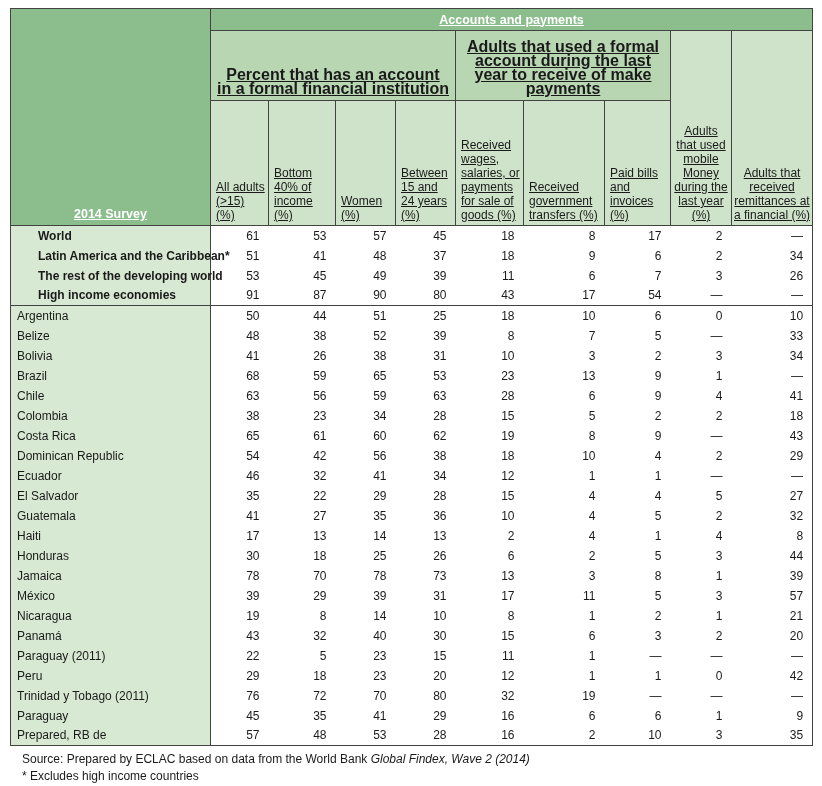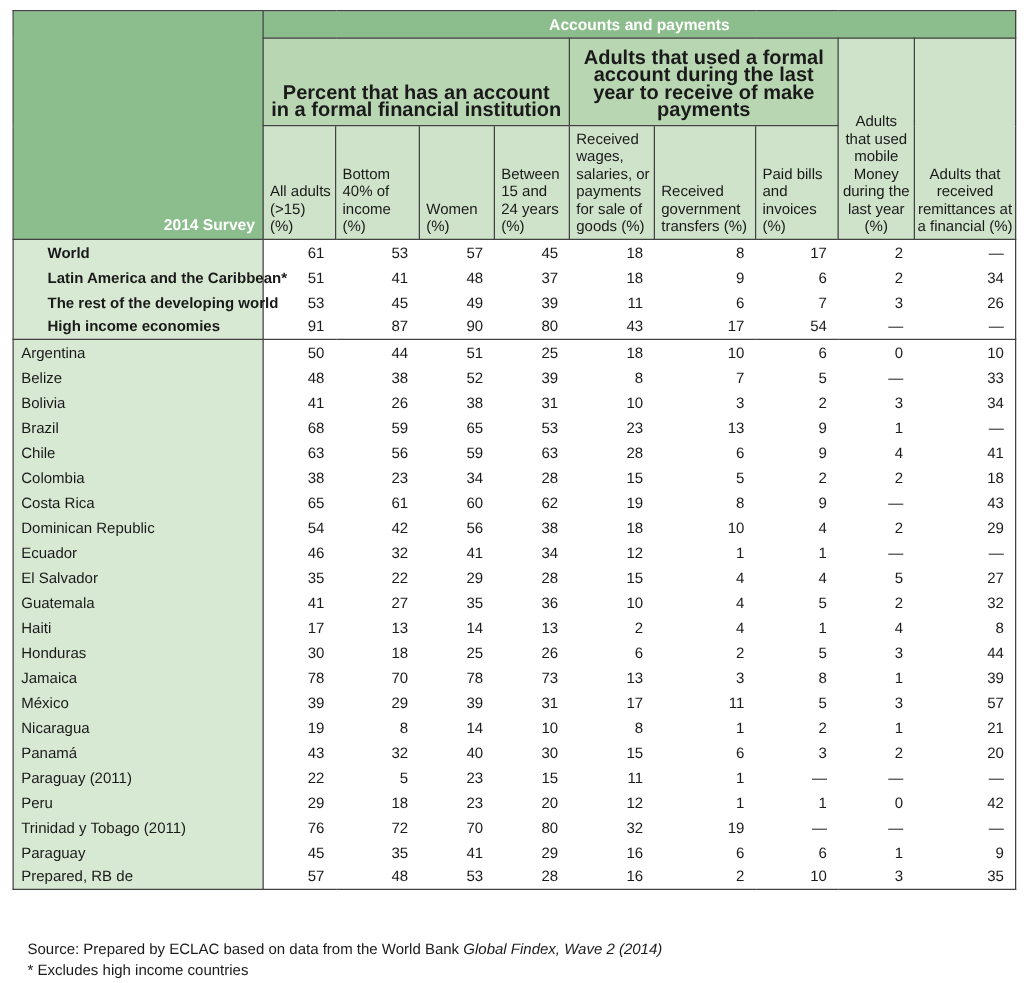--- a/index.html
+++ b/index.html
@@ -20,43 +20,44 @@
   table.datatable{
     position:absolute;left:10px;top:8px;width:802px;
     border-collapse:collapse;table-layout:fixed;
     font-size:12px;
   }
   
   thead th{
     border:1px solid var(--border);
     font-weight:normal;
     line-height:14px;
+    text-decoration:underline;
   }
   th.corner{
     background:var(--band);
-    vertical-align:bottom;text-align:right;
+    vertical-align:bottom;text-align:center;
     color:#ffffff;font-weight:bold;font-size:12.5px;
     padding:3px 6px 4px 6px;
   }
   th.band{
     background:var(--band);
     height:22px;
     color:#ffffff;font-weight:bold;font-size:12.5px;
     text-align:center;vertical-align:middle;
   }
   th.group{
     background:var(--group);
     height:70px;
     font-weight:bold;font-size:16px;
     text-align:center;vertical-align:bottom;
     padding:2px 6px 4px 6px;
   }
   th.colhead{
     background:var(--colhead);
-    height:91px;
+    height:125px;
     text-align:left;vertical-align:bottom;
     padding:2px 3px 3px 5px;
   }
   th.tallhead{
     background:var(--colhead);
     text-align:center;vertical-align:bottom;
     padding:2px 2px 3px 2px;
   }
   
   tbody tr{height:20px;}

